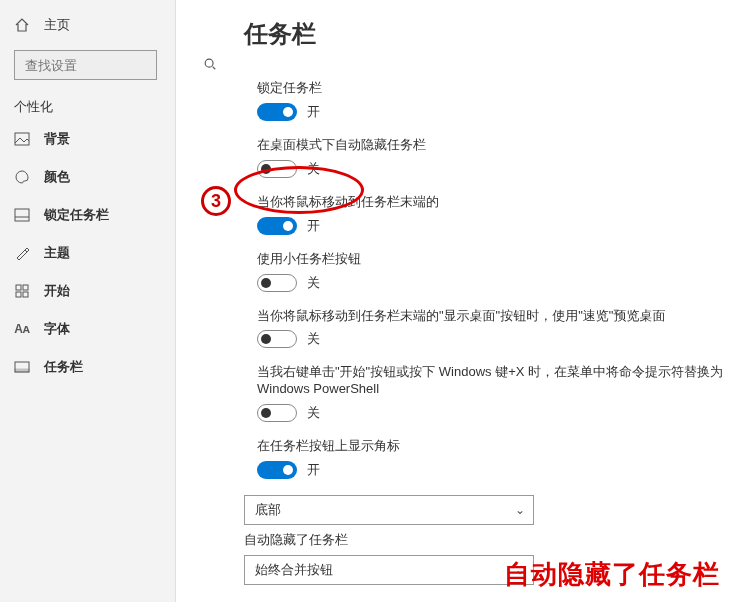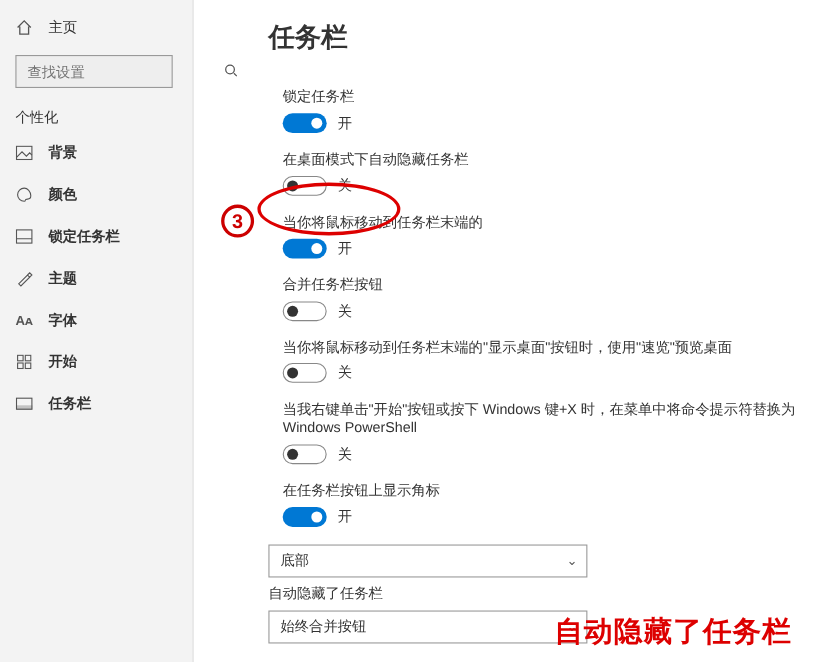--- a/index.html
+++ b/index.html
@@ -237,35 +237,35 @@
   </div>
   <div class="nav-item">
     <span class="icon">
       <svg width="16" height="16" viewBox="0 0 16 16">
           <path d="M3 13 L11 5 L13 7 L5 15 Z M11 5 L13 3 L15 5 L13 7" fill="none" stroke="#555"></path>
         </svg>
     </span>
     <span>主题</span>
   </div>
   <div class="nav-item">
-    <span class="icon" style="font-size:12px;color:#555;">Aᴀ</span>
-    <span>字体</span>
-  </div>
-  <div class="nav-item">
     <span class="icon">
       <svg width="14" height="14" viewBox="0 0 14 14">
           <rect x="1" y="1" width="5" height="5" fill="none" stroke="#555"></rect>
           <rect x="8" y="1" width="5" height="5" fill="none" stroke="#555"></rect>
           <rect x="1" y="8" width="5" height="5" fill="none" stroke="#555"></rect>
           <rect x="8" y="8" width="5" height="5" fill="none" stroke="#555"></rect>
         </svg>
     </span>
     <span>开始</span>
   </div>
   <div class="nav-item">
+    <span class="icon" style="font-size:12px;color:#555;">Aᴀ</span>
+    <span>字体</span>
+  </div>
+  <div class="nav-item">
     <span class="icon">
       <svg width="16" height="12" viewBox="0 0 16 12">
           <rect x="1" y="1" width="14" height="10" fill="none" stroke="#555"></rect>
           <rect x="1" y="8" width="14" height="3" fill="#555" opacity="0.3" stroke="#555"></rect>
         </svg>
     </span>
     <span>任务栏</span>
   </div>
 </div>
 
@@ -294,21 +294,21 @@
       <div class="setting">
         <div class="setting-label">当你将鼠标移动到任务栏末端的</div>
         <div class="toggle-row">
           <div class="toggle on">
             <div class="knob"></div>
           </div>
           <span class="state-text">开</span>
         </div>
       </div>
       <div class="setting">
-        <div class="setting-label">合并任务栏按钮</div>
+        <div class="setting-label">使用小任务栏按钮</div>
         <div class="toggle-row">
           <div class="toggle off">
             <div class="knob"></div>
           </div>
           <span class="state-text">关</span>
         </div>
       </div>
       <div class="setting">
         <div class="setting-label">当你将鼠标移动到任务栏末端的"显示桌面"按钮时，使用"速览"预览桌面</div>
         <div class="toggle-row">

